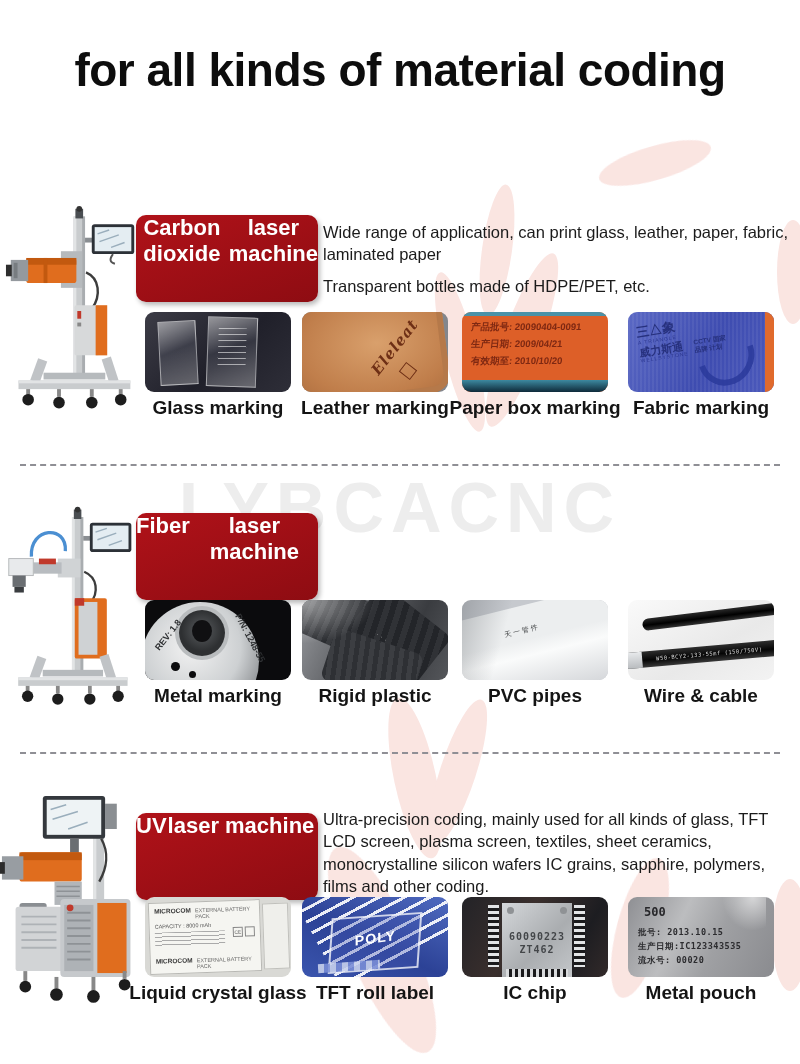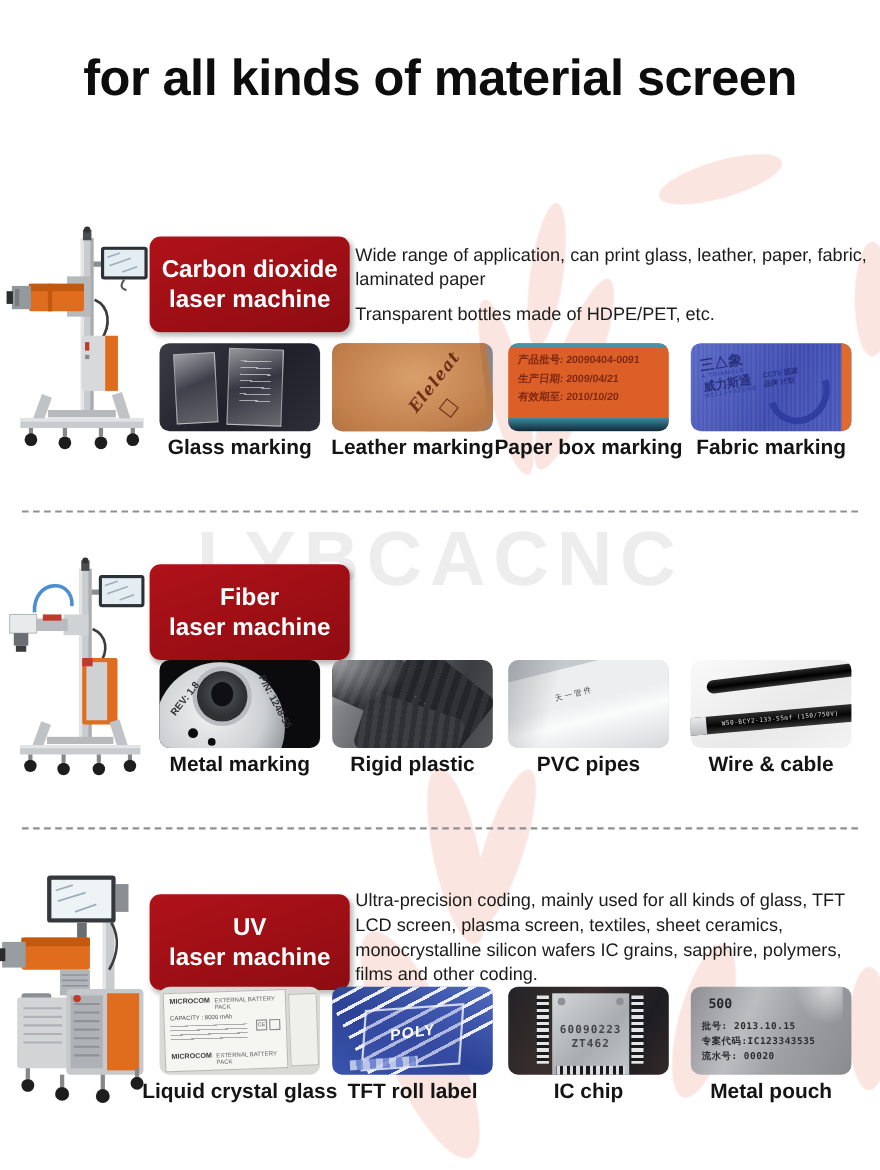--- a/index.html
+++ b/index.html
@@ -14,21 +14,21 @@
          font-size:46px;line-height:1.17;font-weight:800;letter-spacing:-0.5px;color:#0d0d0d;}
   .title span{display:block;}
   
   .sec{position:absolute;left:0;width:800px;z-index:1;}
   .sec1{top:200px;height:262px;}
   .sec2{top:498px;height:255px;}
   .sec3{top:788px;height:262px;}
   .machine{position:absolute;}
   .redbox{position:absolute;left:136px;width:182px;height:87px;border-radius:10px;
           background:linear-gradient(160deg,#b01219,#8e0c12);color:#fff;text-align:center;
-          display:flex;flex-direction:column;justify-content:center;gap:1px;
+          display:flex;flex-direction:row;justify-content:flex-start;gap:1px;
           font-weight:bold;font-size:22px;line-height:1.18;box-shadow:2px 3px 5px rgba(0,0,0,.28);}
   .desc{position:absolute;left:323px;width:474px;font-size:16.5px;line-height:1.36;color:#1b1b1b;}
   .desc p{margin:0;}
   .desc p + p{margin-top:9px;}
   .figs{position:absolute;left:0;top:0;width:800px;height:120px;}
   .fig{position:absolute;top:0;width:146px;margin:0;}
   .art{position:relative;width:146px;height:80px;border-radius:9px;overflow:hidden;}
   .cap{position:absolute;top:85px;left:50%;transform:translateX(-50%);white-space:nowrap;
        font-size:19px;font-weight:bold;color:#141414;}
   .divider{position:absolute;left:20px;width:760px;height:0;border-top:2px dashed #8f8f95;z-index:1;}
@@ -167,21 +167,21 @@
       <ellipse cx="458" cy="772" rx="18" ry="76" transform="rotate(18 458 772)"></ellipse>
       <ellipse cx="382" cy="950" rx="32" ry="112" transform="rotate(-24 382 950)"></ellipse>
       <ellipse cx="640" cy="928" rx="23" ry="72" transform="rotate(15 640 928)"></ellipse>
       <ellipse cx="790" cy="935" rx="18" ry="56"></ellipse>
     </g>
   </svg>
 
   <div class="wm-text">LYBCACNC</div>
 
   <h1 class="title" style="margin:0;">
-    <span>for all kinds of material screen</span>
+    <span>for all kinds of material coding</span>
   </h1>
 
   <section class="sec sec1">
     <svg class="machine" style="left:5px;top:2px;" width="135" height="218" viewBox="0 0 140 220">
       <rect x="71" y="12" width="12" height="168" fill="#c9ccce"></rect>
       <rect x="71" y="12" width="3" height="168" fill="#e2e4e5"></rect>
       <rect x="80" y="12" width="3" height="168" fill="#a9adb0"></rect>
       <rect x="73" y="4" width="8" height="10" fill="#4a4e52"></rect>
         <circle cx="77" cy="4" r="3" fill="#333"></circle>
       <rect x="83" y="34" width="10" height="5" fill="#8a8e92"></rect>
@@ -451,21 +451,21 @@
           <div class="ic-pinsB"></div>
         </div>
         <figcaption class="cap">IC chip</figcaption>
       </figure>
       <figure class="fig" style="left:628px;">
         <div class="art art-film">
           <div class="fp-sheen"></div>
           <div class="fp-top">500</div>
           <div class="fp-lines">
             <span>批号:  2013.10.15</span>
-            <span>专案代码:IC123343535</span>
+            <span>生产日期:IC123343535</span>
             <span>流水号:  00020</span>
           </div>
         </div>
         <figcaption class="cap">Metal pouch</figcaption>
       </figure>
     </div>
   </section>
 
 </div>
 

